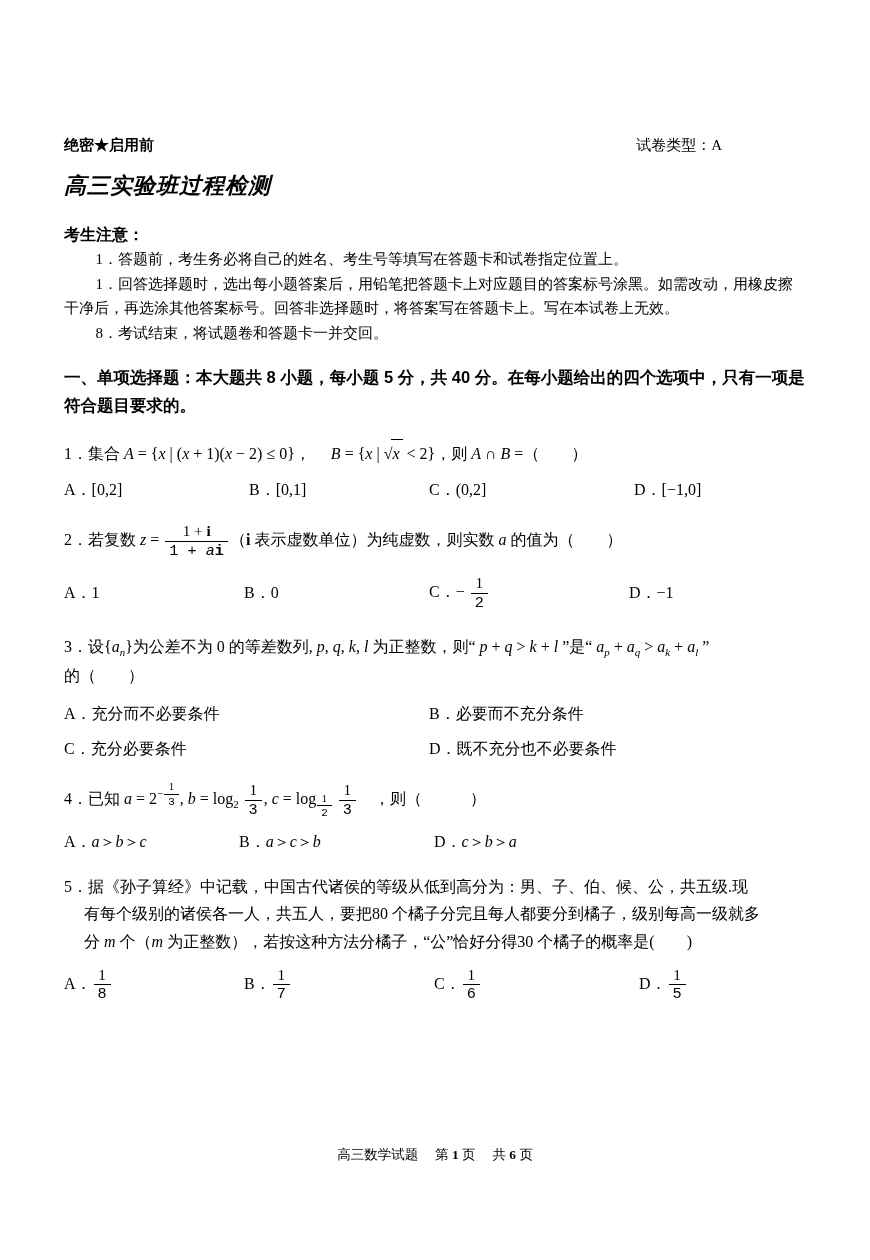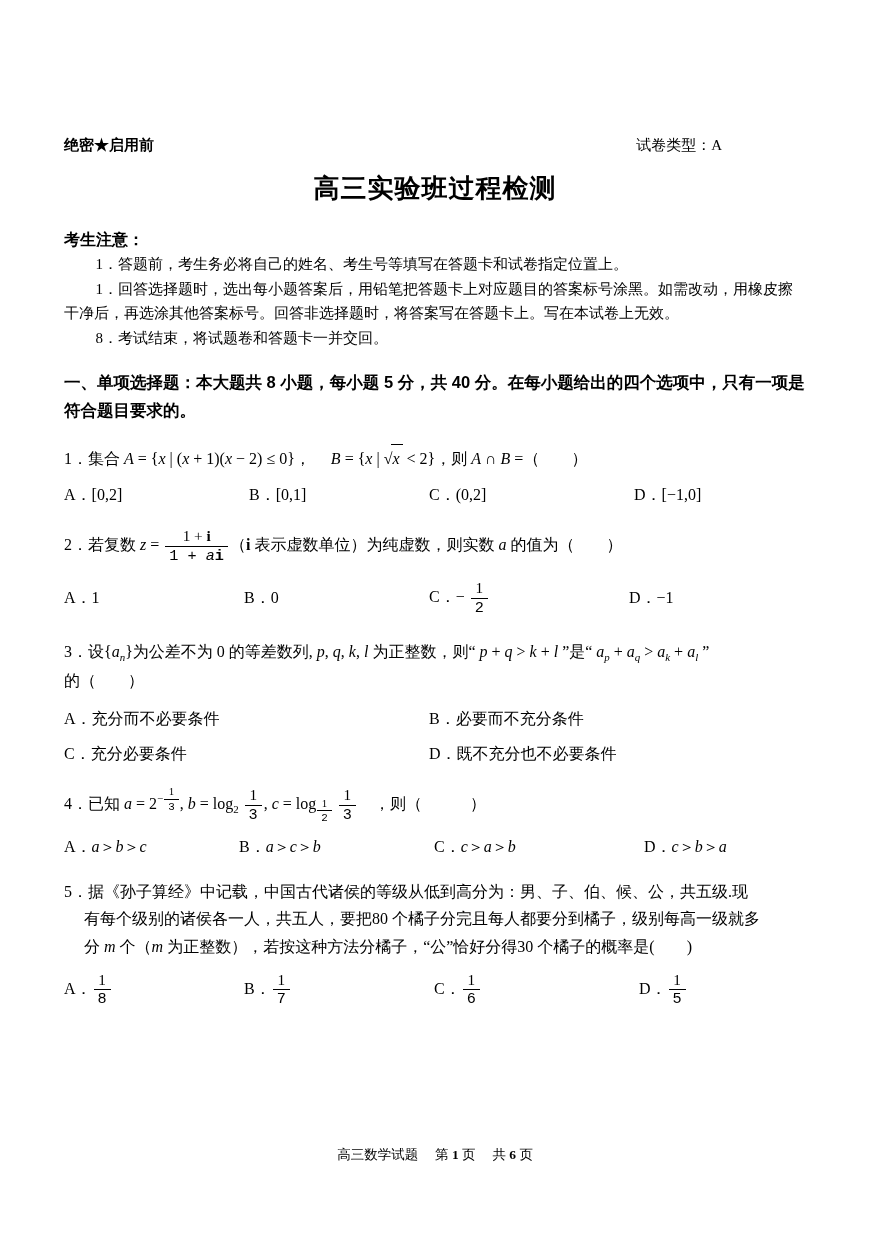--- a/index.html
+++ b/index.html
@@ -13,21 +13,21 @@
     background: #ffffff;
     color: #000;
     font-family: "Liberation Serif", "DejaVu Serif", serif;
     font-size: 16px;
     overflow: hidden;
   }
   
   .topline { display:flex; justify-content:space-between; align-items:baseline; font-size:15px; }
   .secret { font-weight:bold; }
   .ptype  { font-weight:normal; padding-right:84px; }
-  .subtitle { text-align:center; font-weight:bold; font-size:26px; margin-top:16px; letter-spacing:1px; }
+  .subtitle { text-align:left; font-weight:bold; font-size:22px; margin-top:16px; letter-spacing:1px;font-style:italic; }
   .title-row { position:relative; text-align:center; margin-top:12px; height:44px; }
   .title { font-size:30px; font-weight:bold; letter-spacing:3px; }
   .date  { position:absolute; right:150px; bottom:4px; font-size:16px; letter-spacing:0; font-weight:normal; }
   
   .notice { margin-top:24px; }
   .notice-head { font-weight:bold; font-size:16px; }
   .notice-item { font-size:15px; line-height:1.55; text-indent:2.1em; margin-top:2px; }
   
   .section-heading {
     margin-top:18px;
@@ -109,21 +109,20 @@
       <span class="opt">C．充分必要条件</span>
       <span class="opt">D．既不充分也不必要条件</span>
     </div>
   </div>
 
   <div class="question">
     <div class="stem">4．已知 <i>a</i> = 2<span class="msup">−<span class="frac"><span class="num">1</span><span class="den">3</span></span></span>, <i>b</i> = log<span class="msub">2</span> <span class="frac"><span class="num">1</span><span class="den">3</span></span>, <i>c</i> = log<span class="msub"><span class="frac"><span class="num">1</span><span class="den">2</span></span></span> <span class="frac"><span class="num">1</span><span class="den">3</span></span>　，则（　　　）</div>
     <div class="opts opts-q4">
       <span class="opt">A．<i>a</i>＞<i>b</i>＞<i>c</i></span>
       <span class="opt">B．<i>a</i>＞<i>c</i>＞<i>b</i></span>
-      <span class="opt">C．<i>c</i>＞<i>a</i>＞<i>b</i></span>
       <span class="opt">D．<i>c</i>＞<i>b</i>＞<i>a</i></span>
     </div>
   </div>
 
   <div class="question">
     <div class="stem q5-stem">5．据《孙子算经》中记载，中国古代诸侯的等级从低到高分为：男、子、伯、候、公，共五级.现<br>有每个级别的诸侯各一人，共五人，要把80 个橘子分完且每人都要分到橘子，级别每高一级就多<br>分 <i>m</i> 个（<i>m</i> 为正整数），若按这种方法分橘子，“公”恰好分得30 个橘子的概率是(　　)</div>
     <div class="opts opts-q5">
       <span class="opt">A．<span class="frac"><span class="num">1</span><span class="den">8</span></span></span>
       <span class="opt">B．<span class="frac"><span class="num">1</span><span class="den">7</span></span></span>
       <span class="opt">C．<span class="frac"><span class="num">1</span><span class="den">6</span></span></span>

